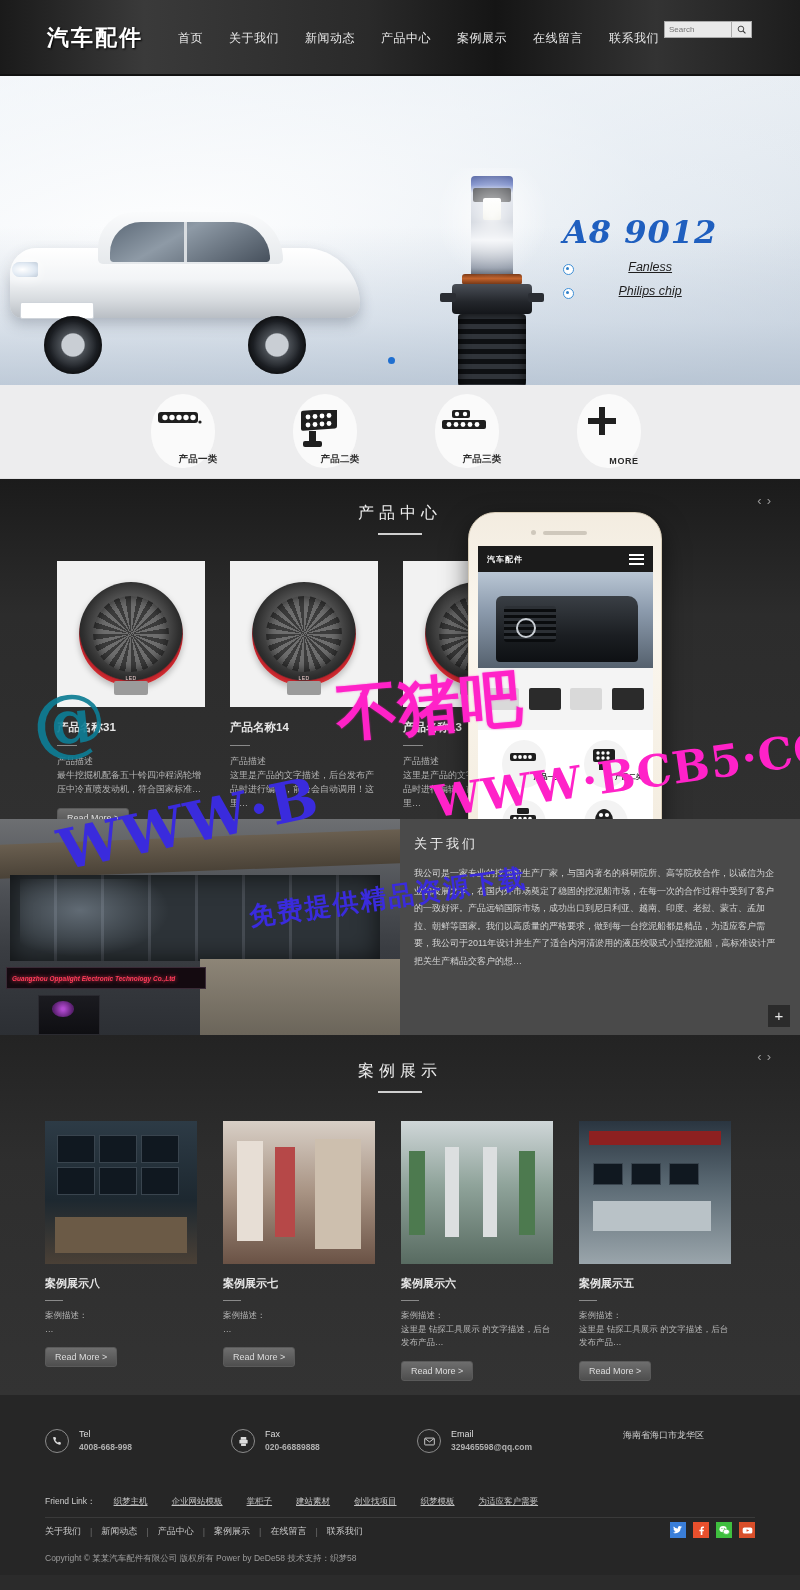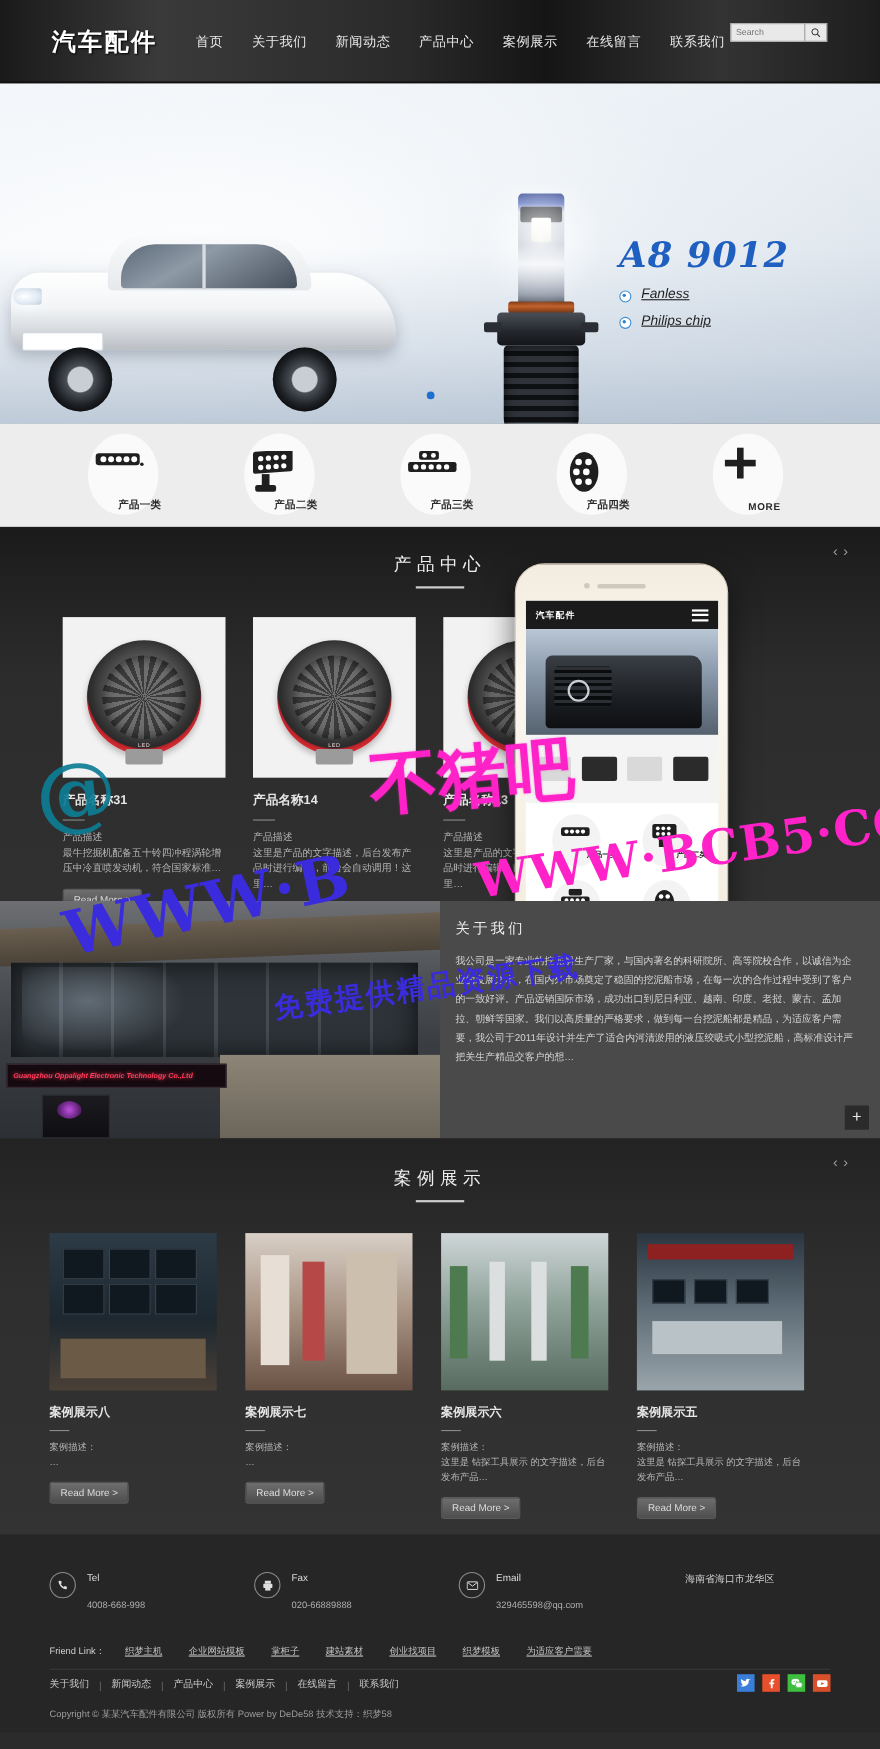--- a/index.html
+++ b/index.html
@@ -142,21 +142,21 @@
     font-size: 32px; font-weight: bold; font-style: italic; color: #1f5fbf;
     letter-spacing: 1px; line-height: 1;
   }
   .banner-sub {
     font-size: 18px; color: #2a2a2a; margin-top: 13px; line-height: 1.45;
     letter-spacing: .2px;
   }
   .banner-list { margin-top: 12px; list-style: none; }
   .banner-list li {
     font-size: 12.5px; font-style: italic; color: #1f1f1f; text-decoration: underline;
-    margin-bottom: 10px; padding-left: 20px; position: relative;
+    margin-bottom: 10px; padding-left: 20px; position: relative; text-align: center;
   }
   .banner-list li::before{
     content:""; position:absolute; left:0; top:4px; width:9px; height:9px; border-radius:50%;
     border:1px solid #3f8fd6; background:#fff; box-shadow: inset 0 0 0 2px #fff, 0 0 0 0 #3f8fd6;
     text-decoration:none;
   }
   .banner-list li::after{
     content:""; position:absolute; left:3px; top:7px; width:3px; height:3px; border-radius:50%; background:#2f7fc9;
   }
   .banner-dots { position: absolute; left: 388px; bottom: 17px; }
@@ -354,21 +354,21 @@
   
   .footer { background:#262626; height: 180px; position: relative; }
   .contact-row{ display:flex; padding: 34px 0 0 45px; align-items:flex-start; }
   .contact{ display:flex; align-items:flex-start; width: 186px; }
   .c-circle{
     width:24px; height:24px; border-radius:50%; border:1px solid #8b8b8b;
     display:flex; align-items:center; justify-content:center; flex:0 0 auto;
   }
   .c-text{ margin-left:10px; }
   .c-label{ color:#dcdcdc; font-size:9px; }
-  .c-val{ color:#b0b0b0; font-size:8.5px; margin-top:15px; }
+  .c-val{ color:#b0b0b0; font-size:8.5px; margin-top:3px;font-weight:bold; }
   .addr{ color:#cfcfcf; font-size:9px; margin-left: 20px; margin-top:0; }
   .friend{
     position:absolute; left:45px; right:45px; top:101px; padding-bottom:9px;
     border-bottom:1px solid #3a3a3a; display:flex; align-items:center; gap:0;
   }
   .friend-label{ color:#cfcfcf; font-size:8.5px; margin-right:6px; }
   .friend a{ color:#c4c4c4; font-size:8.5px; text-decoration:underline; margin: 0 12px; }
   .fnav{ position:absolute; left:45px; top:130px; display:flex; align-items:center; }
   .fnav a{ color:#cacaca; font-size:9px; text-decoration:none; }
   .fnav i{ color:#6a6a6a; margin:0 9px; font-style:normal; font-size:9px; }
@@ -523,37 +523,20 @@
             <circle cx="15" cy="14.5" r="2.4"></circle>
             <circle cx="22" cy="14.5" r="2.4"></circle>
             <circle cx="29" cy="14.5" r="2.4"></circle>
             <circle cx="36" cy="14.5" r="2.4"></circle>
           </g>
       </svg>
     </div>
     <div class="cat-label">产品三类</div>
   </div>
 
-  <div class="cat">
-    <div class="cat-blob"></div>
-    <div class="cat-ico">
-      <svg width="38" height="38" viewBox="0 0 38 38">
-        <ellipse cx="19" cy="19" rx="13" ry="18" fill="#1f1f1f"></ellipse>
-        <g fill="#fff">
-          <circle cx="14" cy="10" r="3"></circle>
-            <circle cx="23" cy="10" r="3"></circle>
-          <circle cx="12" cy="19" r="3"></circle>
-            <circle cx="21" cy="19" r="3"></circle>
-          <circle cx="14" cy="28" r="3"></circle>
-            <circle cx="23" cy="28" r="3"></circle>
-        </g>
-      </svg>
-    </div>
-    <div class="cat-label">产品四类</div>
-  </div>
 
   <div class="cat more">
     <div class="cat-blob"></div>
     <div class="cat-ico" style="left:18px;top:12px;">
       <svg width="30" height="30" viewBox="0 0 30 30">
         <rect x="12" y="1" width="6" height="28" fill="#1f1f1f"></rect>
         <rect x="1" y="12" width="28" height="6" fill="#1f1f1f"></rect>
       </svg>
     </div>
     <div class="cat-label">MORE</div>

